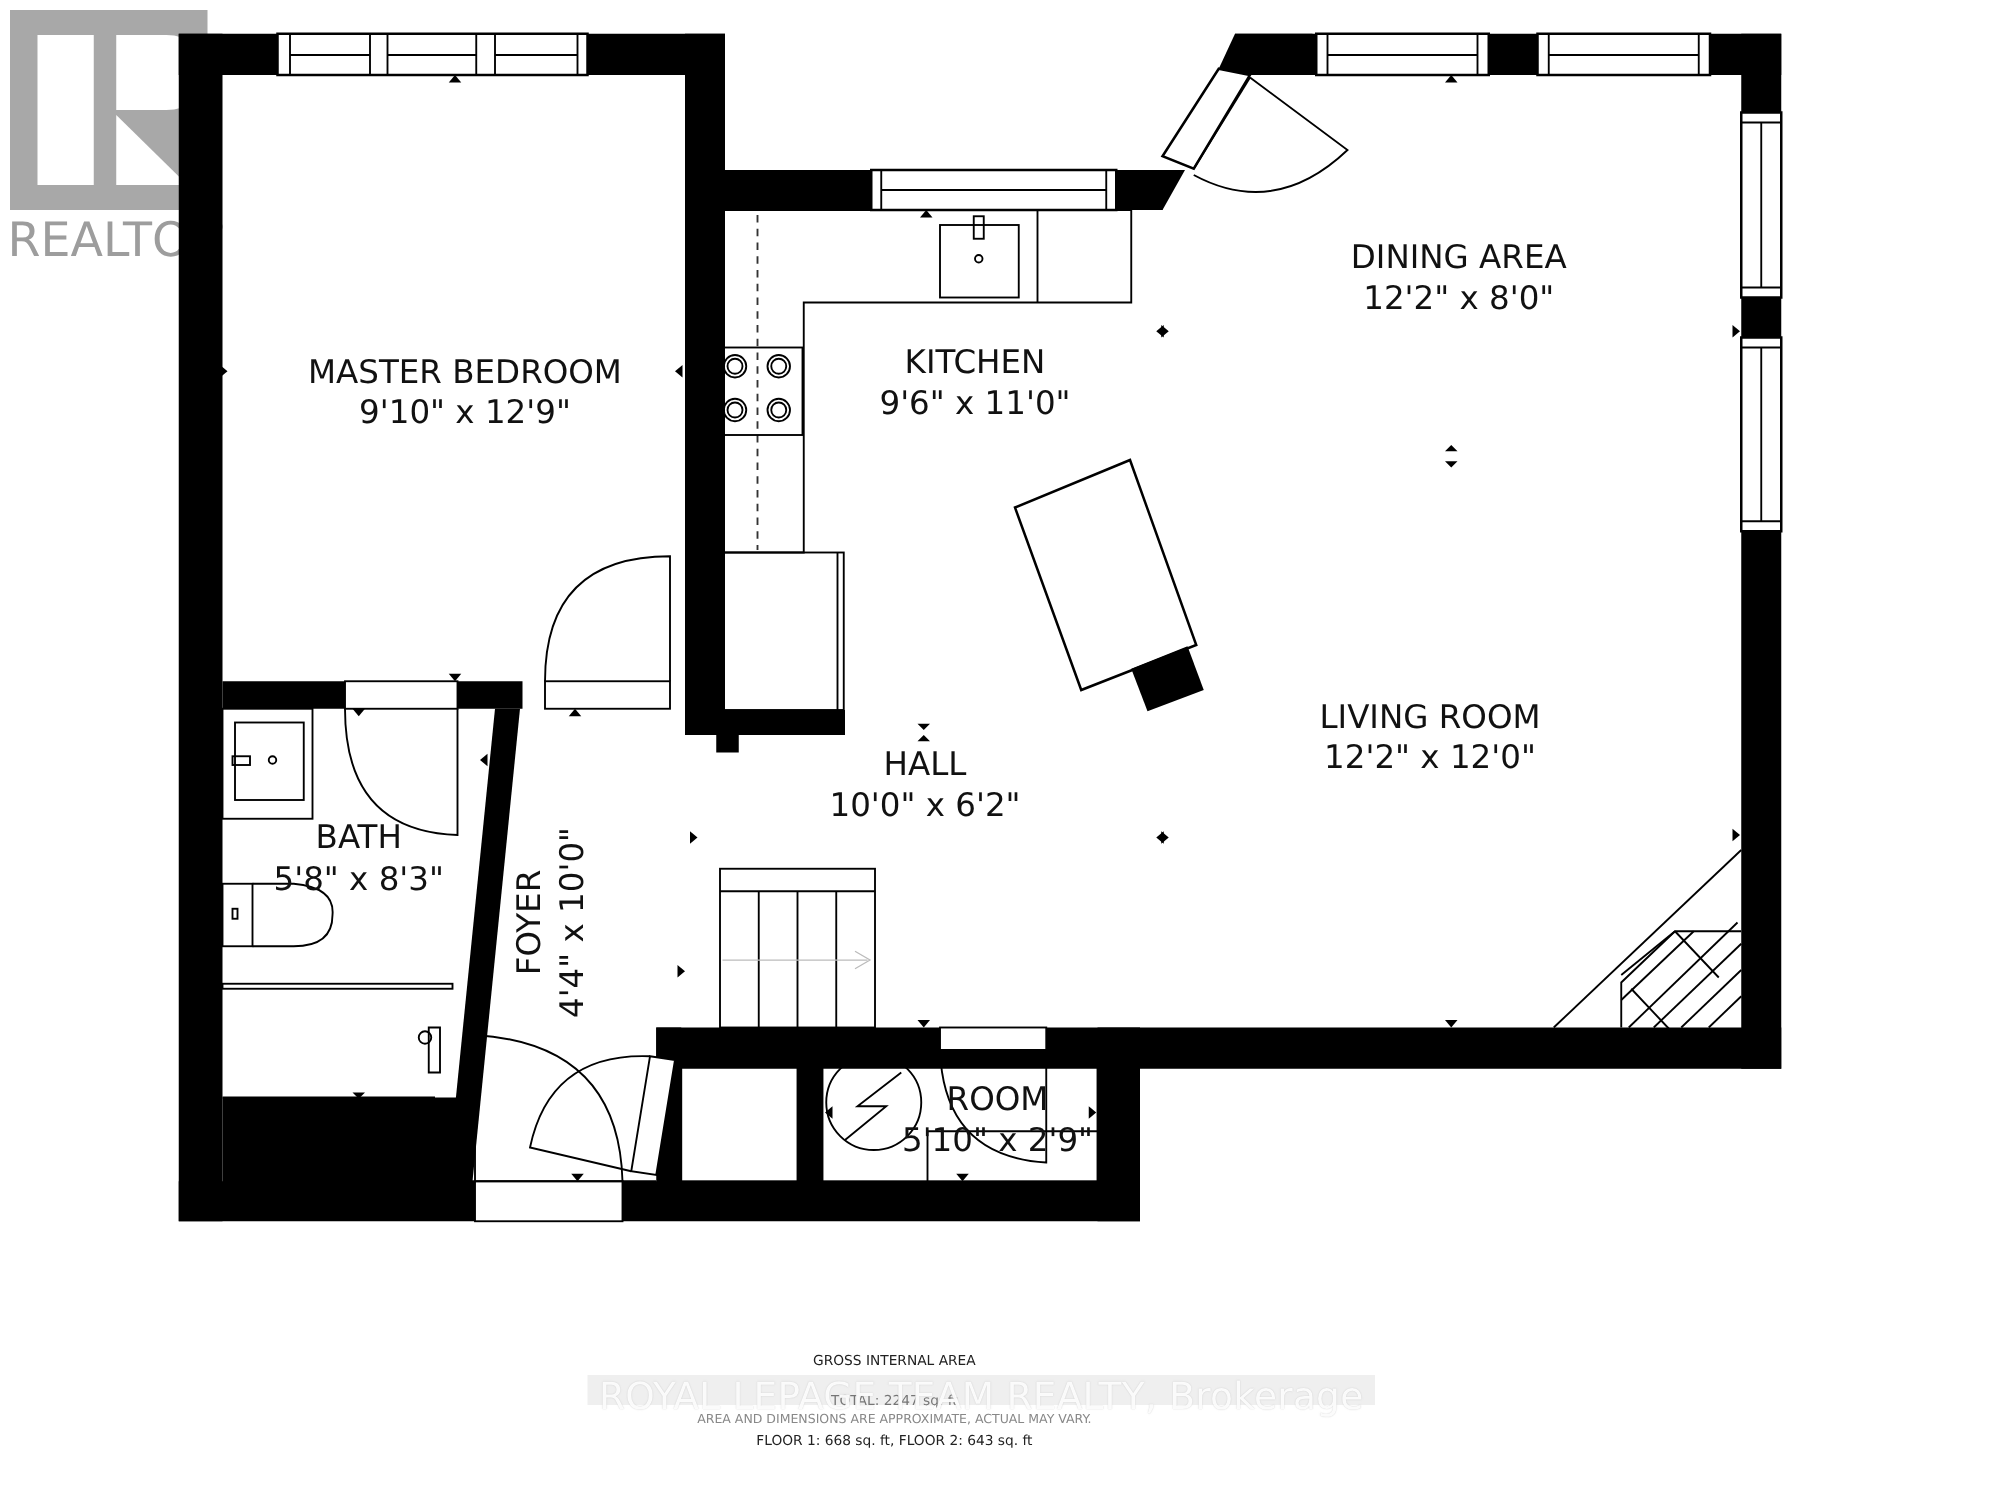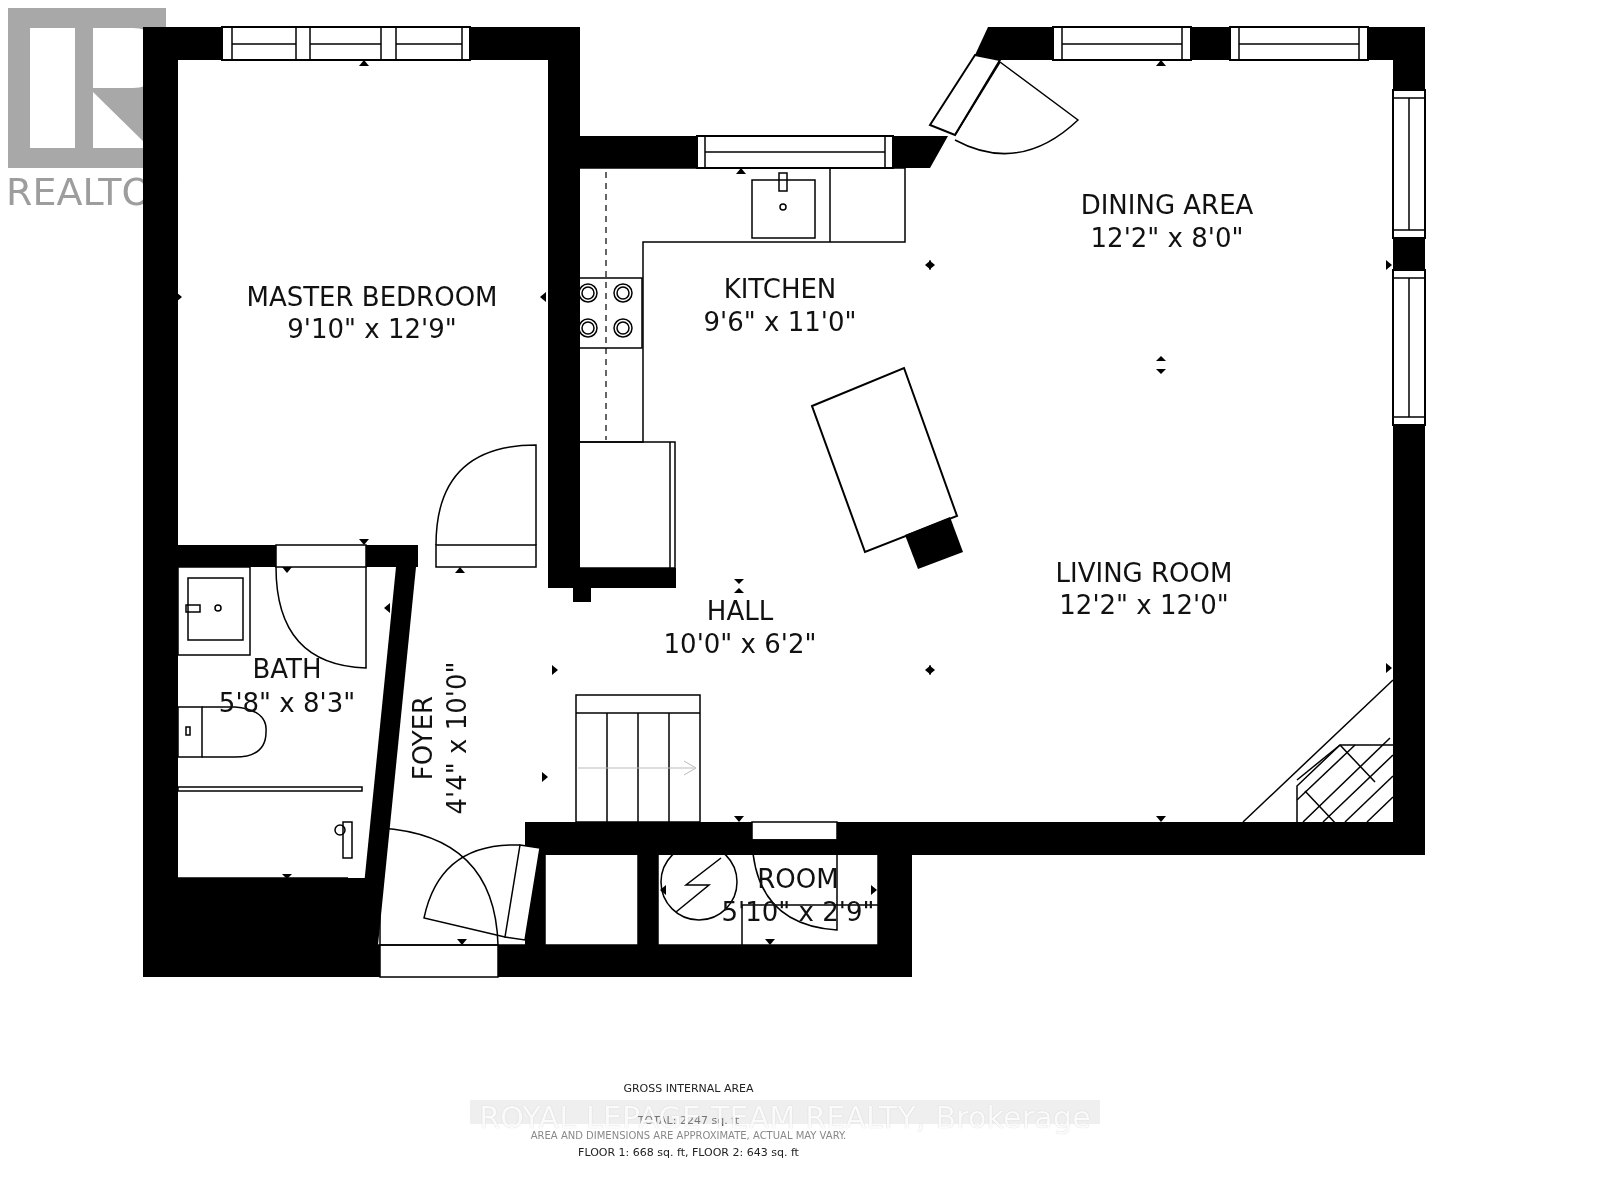--- a/index.html
+++ b/index.html
@@ -4,21 +4,21 @@
 <style>
   html, body { margin: 0; padding: 0; background: #ffffff; }
   body { width: 1600px; height: 1200px; position: relative; overflow: hidden; font-family: "DejaVu Sans", sans-serif; }
   #plan { position: absolute; left: 0; top: 0; width: 1600px; height: 1200px; }
   .wall { fill: #000; }
   .thin { fill: none; stroke: #000; stroke-width: 1.5; }
   .win { fill: #fff; stroke: #000; stroke-width: 2; }
   .room-name, .room-dim { font-family: "DejaVu Sans", sans-serif; font-size: 26px; fill: #111; text-anchor: middle; }
   .marker { fill: #000; }
   .logo-text { font-family: "DejaVu Sans", sans-serif; font-size: 38px; fill: #9d9d9d; }
-  .footer { position: absolute; left: 0; width: 1377px; text-align: center; font-family: "DejaVu Sans", sans-serif; color: #222; }
+  .footer { position: absolute; left: 0; width: 1377px; text-align: center; font-family: "DejaVu Sans", sans-serif; color: #222; padding-left: 27px; }
   .gia-title { top: 1082px; font-size: 11px; }
   .gia-floors { top: 1098px; font-size: 11px; margin-top: 48px; }
   .gia-total { top: 1114px; font-size: 11px; }
   .gia-note { top: 1130px; font-size: 10px; color: #888; }
   .watermark { position: absolute; left: 470px; top: 1100px; width: 630px; height: 24px; background: rgba(220,220,220,0.45);
                font-family: "DejaVu Sans", sans-serif; font-size: 30px; color: rgba(255,255,255,0.92); line-height: 36px; text-align: center;
                text-shadow: 0 0 1px rgba(160,160,160,0.6); letter-spacing: 0.2px; }
 </style>
 </head>
 <body>

